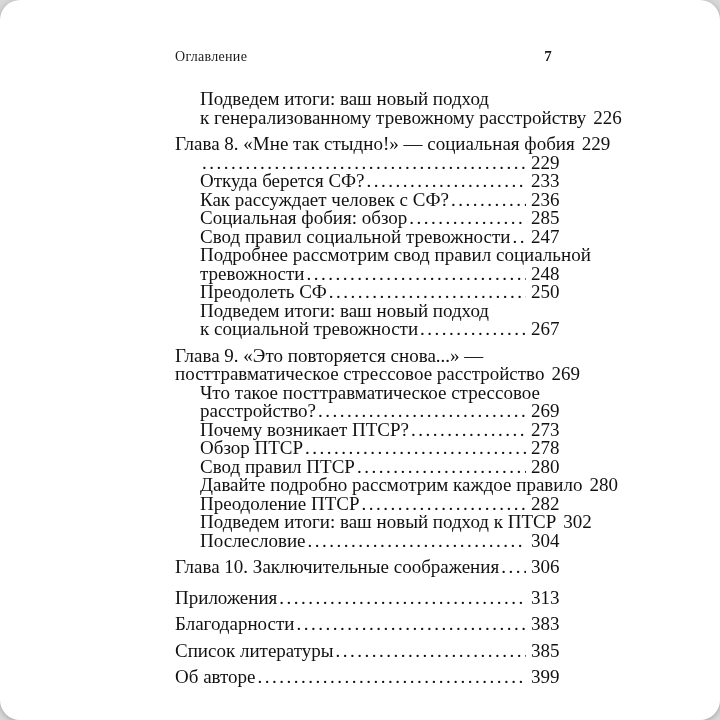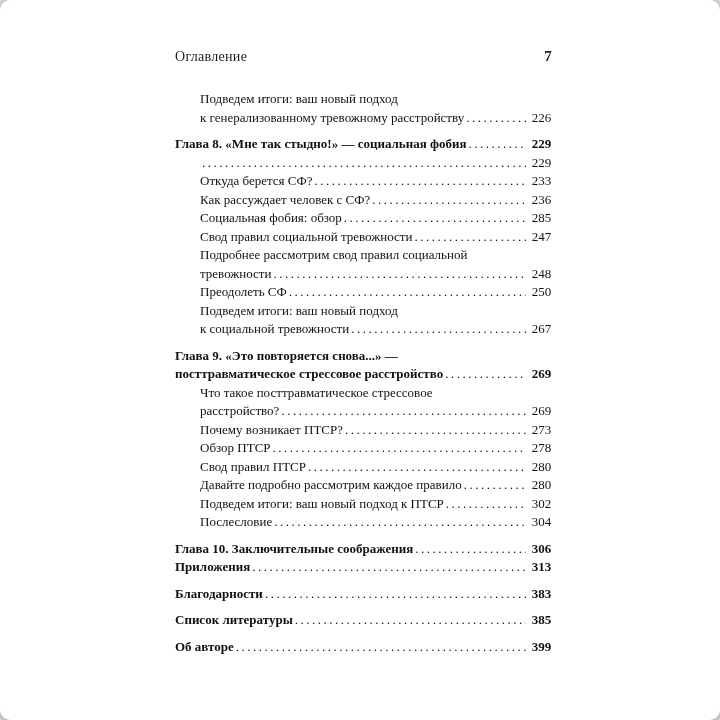--- a/index.html
+++ b/index.html
@@ -7,46 +7,46 @@
   body {
     background: #d8d8d8;
     font-family: "Liberation Serif", "DejaVu Serif", serif;
     position: relative;
     overflow: hidden;
   }
   .book-page {
     position: absolute;
     inset: 0;
     background: #ffffff;
-    border-radius: 10px;
+    border-radius: 20px;
     box-shadow: 0 1px 5px rgba(0,0,0,0.28);
     overflow: hidden;
   }
   .page-inner {
     padding: 48px 168px 0 175px;
     color: #111111;
   }
   .running-head {
     display: flex;
     justify-content: space-between;
     align-items: baseline;
     font-size: 14px;
     letter-spacing: 0.3px;
     color: #1b1b1b;
     margin-bottom: 25px;
   }
   .running-head .folio {
     font-weight: bold;
     font-size: 15px;
   }
-  .toc-list { font-size: 13px; line-height: 18.5px; }
-  .toc-entry.chapter { font-weight: bold; }
+  .toc-list { font-size: 19px; line-height: 18.5px; }
+  .toc-entry.chapter { font-weight: normal; }
   .toc-entry.sub { padding-left: 25px; }
   .toc-entry.gap-small { margin-top: 8px; }
-  .toc-entry.gap-large { margin-top: 0; }
+  .toc-entry.gap-large { margin-top: 12px; }
   .toc-line { display: flex; align-items: baseline; }
   .toc-title { white-space: pre; }
   .leader {
     flex: 1 1 auto;
     min-width: 0;
     overflow: hidden;
     white-space: nowrap;
     letter-spacing: 2.5px;
     padding-left: 2px;
     font-weight: normal;
@@ -191,20 +191,27 @@
         </div>
         <div class="toc-entry sub">
           <div class="toc-line">
             <span class="toc-title">Давайте подробно рассмотрим каждое правило</span>
             <span class="leader"></span>
             <span class="page-num">280</span>
           </div>
         </div>
         <div class="toc-entry sub">
           <div class="toc-line">
+            <span class="toc-title">Преодоление ПТСР</span>
+            <span class="leader"></span>
+            <span class="page-num">282</span>
+          </div>
+        </div>
+        <div class="toc-entry sub">
+          <div class="toc-line">
             <span class="toc-title">Подведем итоги: ваш новый подход к ПТСР</span>
             <span class="leader"></span>
             <span class="page-num">302</span>
           </div>
         </div>
         <div class="toc-entry sub">
           <div class="toc-line">
             <span class="toc-title">Послесловие</span>
             <span class="leader"></span>
             <span class="page-num">304</span>

